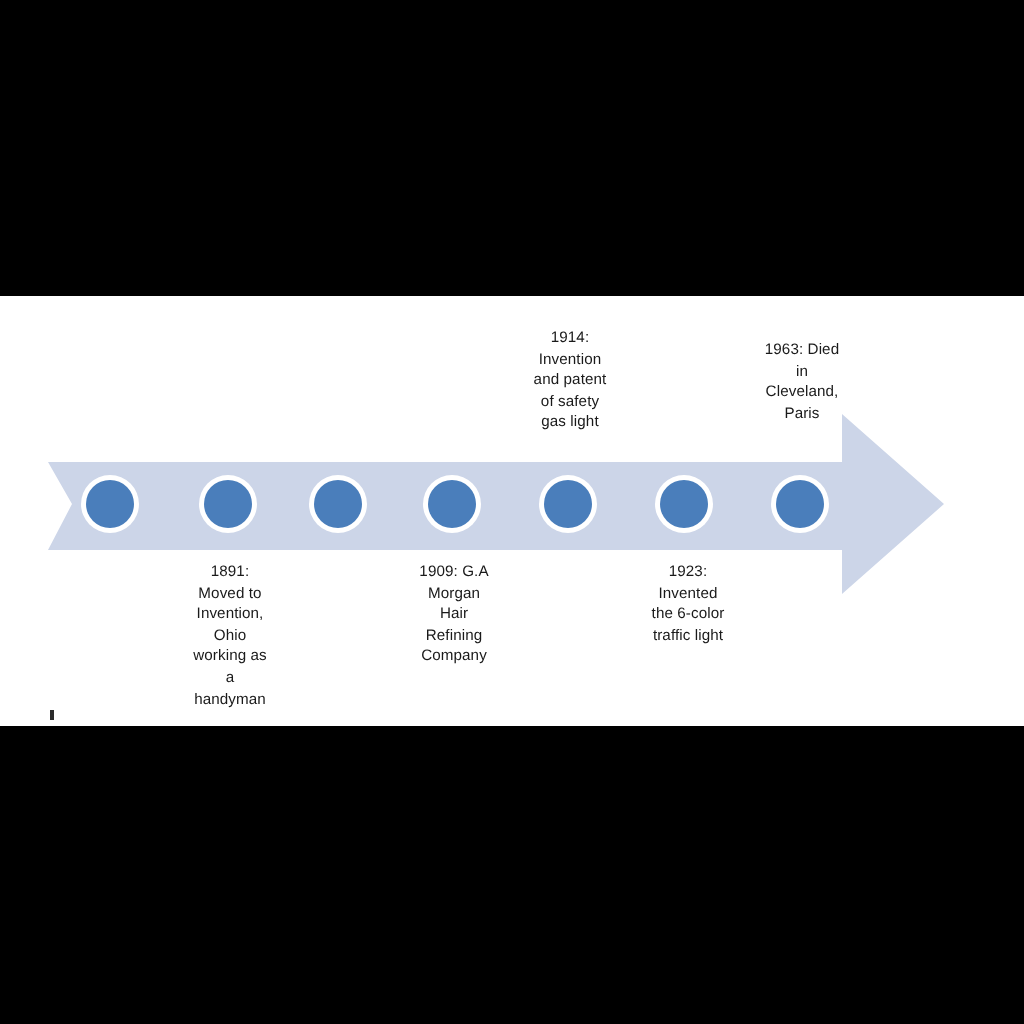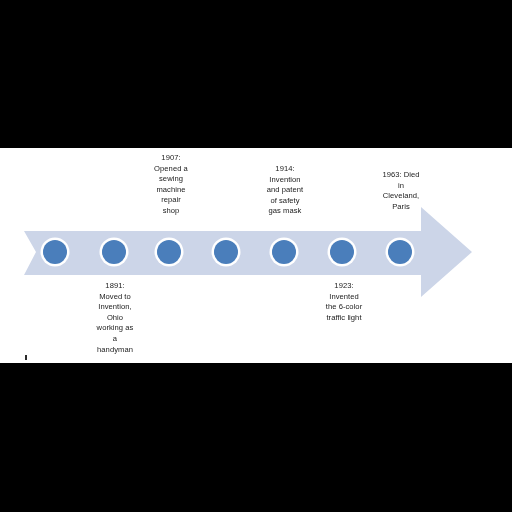--- a/index.html
+++ b/index.html
@@ -93,46 +93,45 @@
 
     <div class="marker" style="left:55px;  top:104px;"></div>
     <div class="marker" style="left:114px; top:104px;"></div>
     <div class="marker" style="left:169px; top:104px;"></div>
     <div class="marker" style="left:226px; top:104px;"></div>
     <div class="marker" style="left:284px; top:104px;"></div>
     <div class="marker" style="left:342px; top:104px;"></div>
     <div class="marker" style="left:400px; top:104px;"></div>
 
 
-    <div class="label above" style="left:171px; top:5px;   width:70px;">1907:
-Opened a
-sewing
-machine
-repair
-shop</div>
 
     <div class="label above" style="left:285px; top:16px;  width:80px;">1914:
 Invention
 and patent
 of safety
-gas mask</div>
+gas light</div>
 
     <div class="label above" style="left:401px; top:22px;  width:84px;">1963: Died
 in
 Cleveland,
 Paris</div>
 
     <div class="label below" style="left:115px; top:133px; width:80px;">1891:
 Moved to
 Invention,
 Ohio
 working as
 a
 handyman</div>
 
+    <div class="label below" style="left:227px; top:133px; width:82px;">1909: G.A
+Morgan
+Hair
+Refining
+Company</div>
 
     <div class="label below" style="left:344px; top:133px; width:84px;">1923:
 Invented
 the 6-color
 traffic light</div>
 
     <div id="stray-mark"></div>
 
   </div>
 </div>

